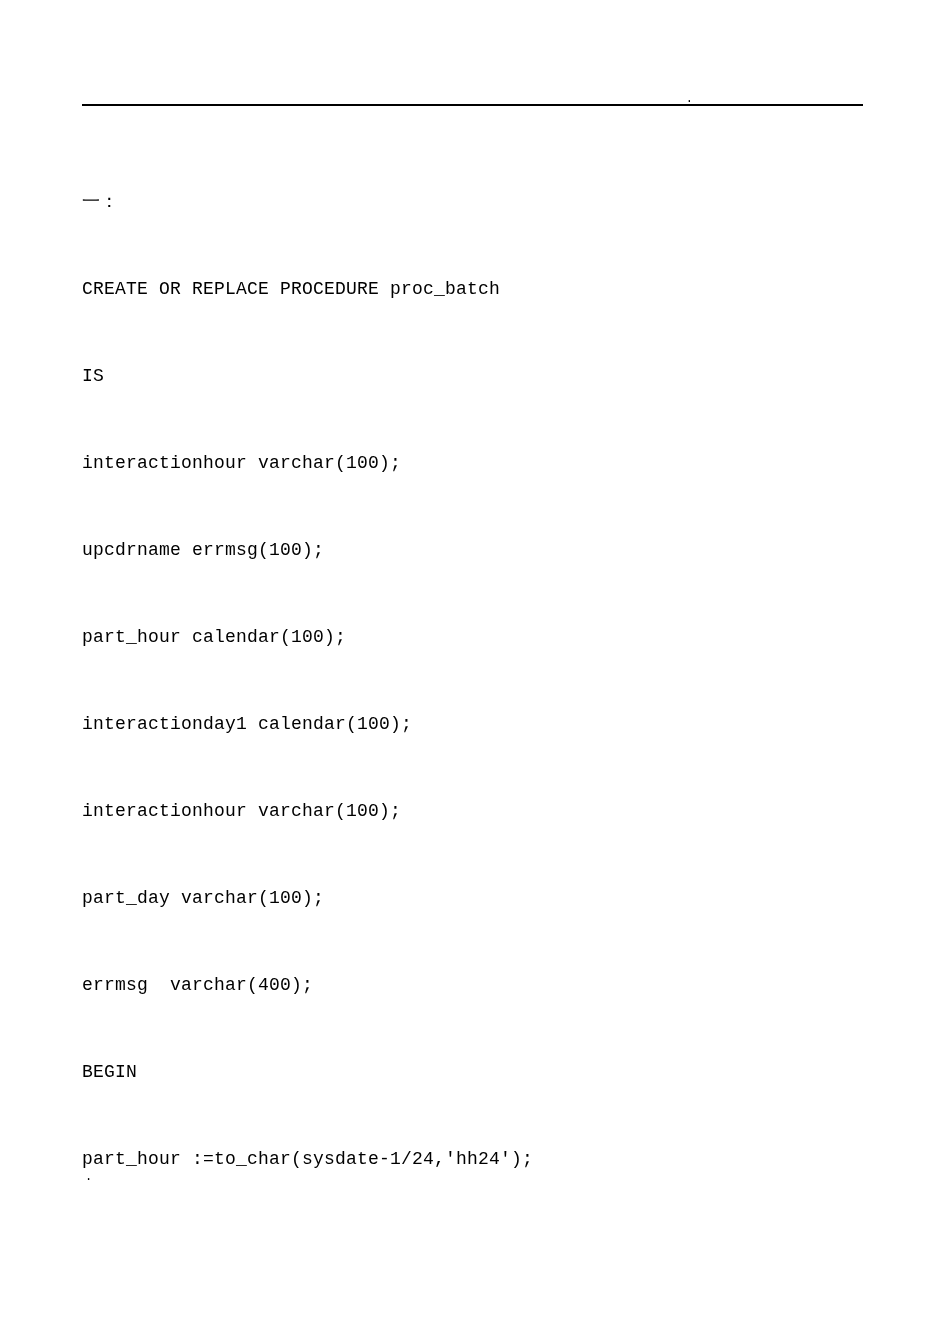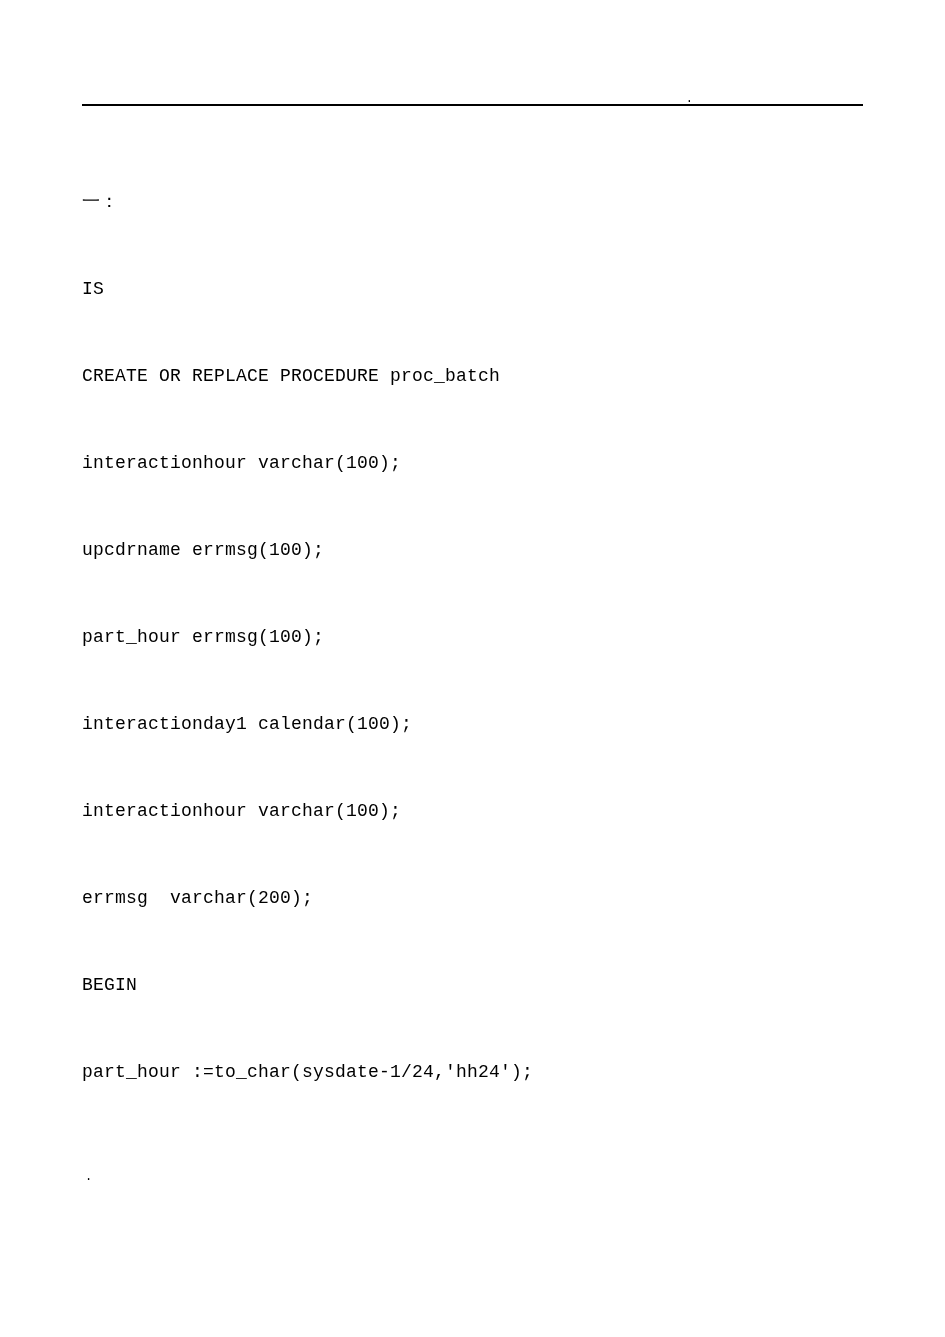--- a/index.html
+++ b/index.html
@@ -53,28 +53,29 @@
 </head>
 <body>
 
 <div class="page">
 
   <div class="dot-tr">.</div>
   <div class="hr"></div>
 
   <div class="code">
     <div>一：</div>
+    <div>CREATE OR REPLACE PROCEDURE proc_batch</div>
     <div>IS</div>
-    <div>CREATE OR REPLACE PROCEDURE proc_batch</div>
     <div>interactionhour varchar(100);</div>
     <div>upcdrname errmsg(100);</div>
-    <div>part_hour errmsg(100);</div>
+    <div>part_hour calendar(100);</div>
     <div>interactionday1 calendar(100);</div>
     <div>interactionhour varchar(100);</div>
-    <div>errmsg  varchar(200);</div>
+    <div>part_day varchar(100);</div>
+    <div>errmsg  varchar(400);</div>
     <div>BEGIN</div>
     <div>part_hour :=to_char(sysdate-1/24,'hh24');</div>
     
     
     
     
     
     
     
     

